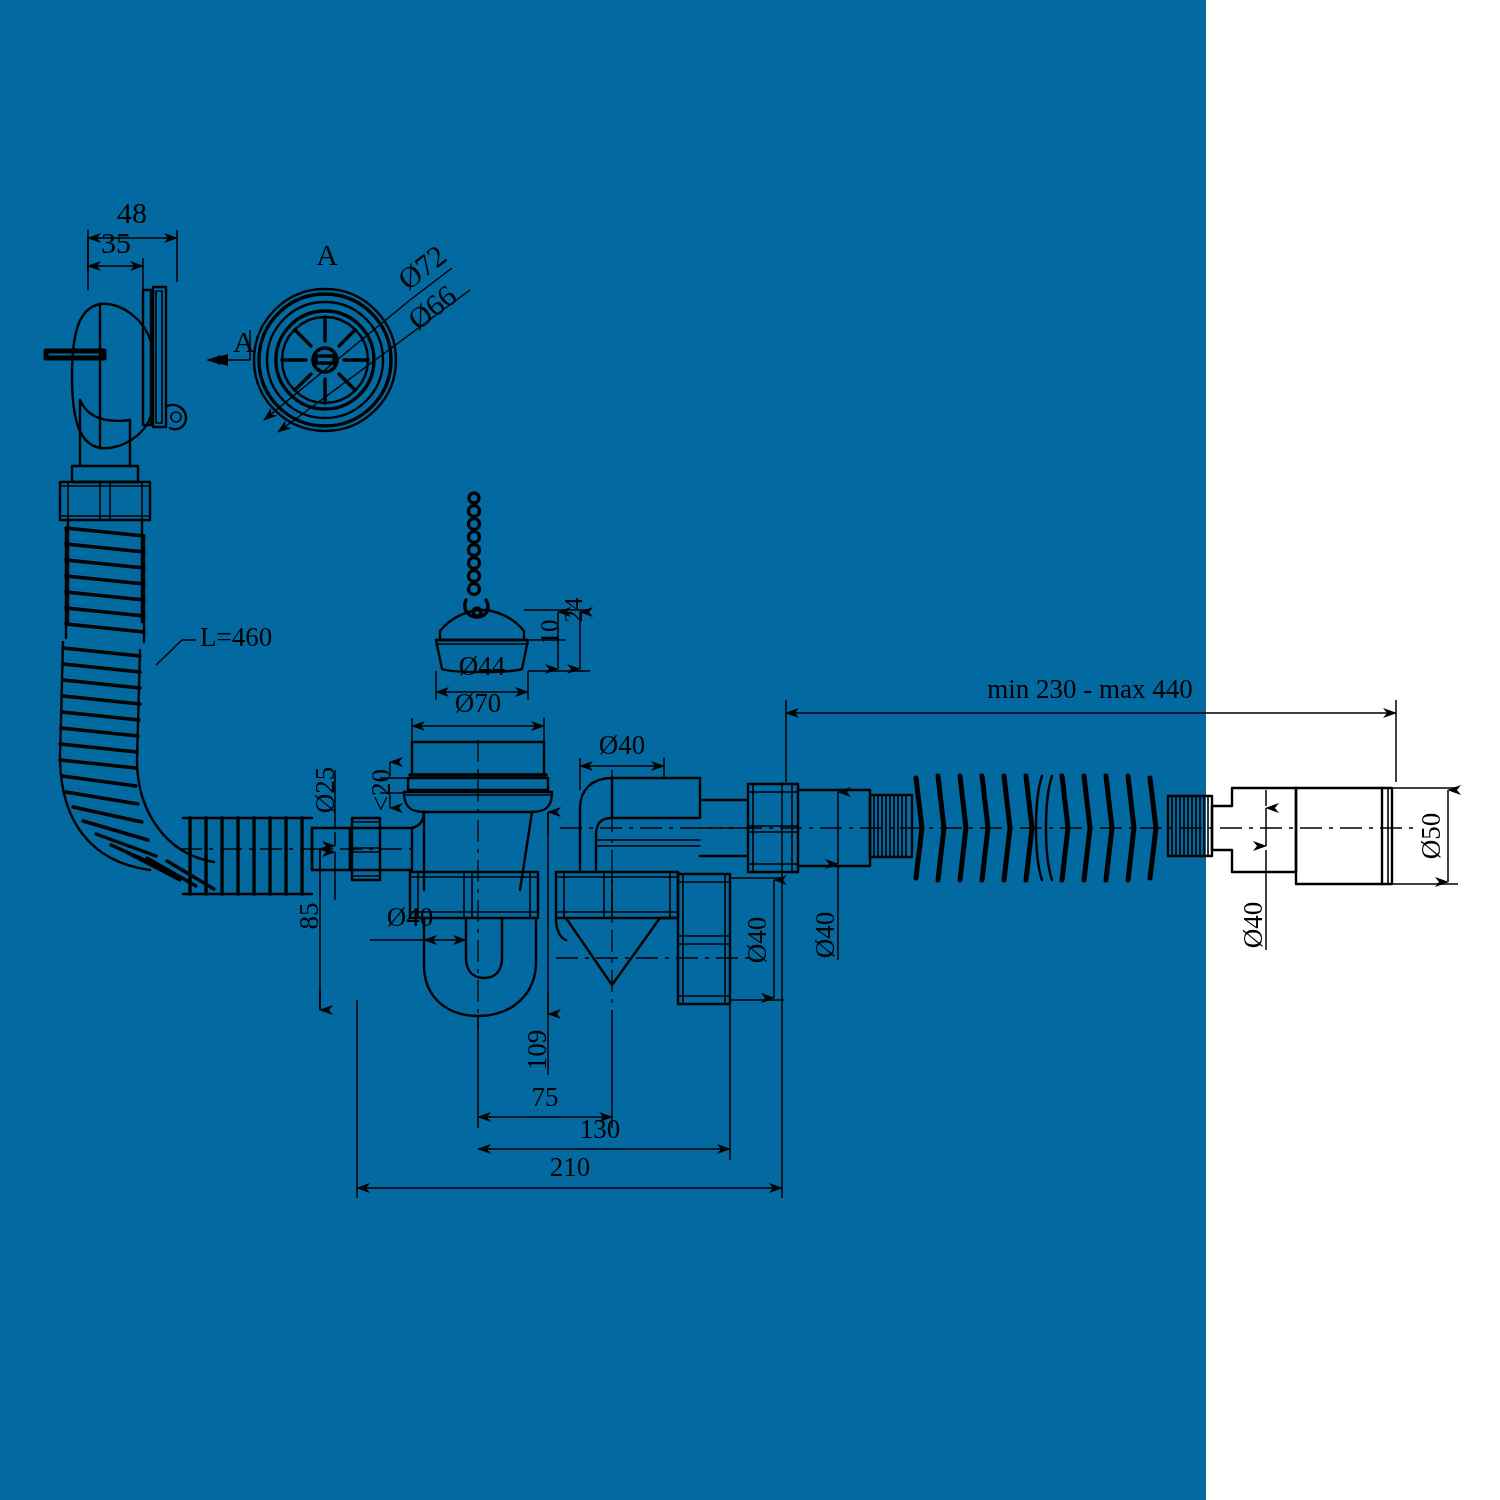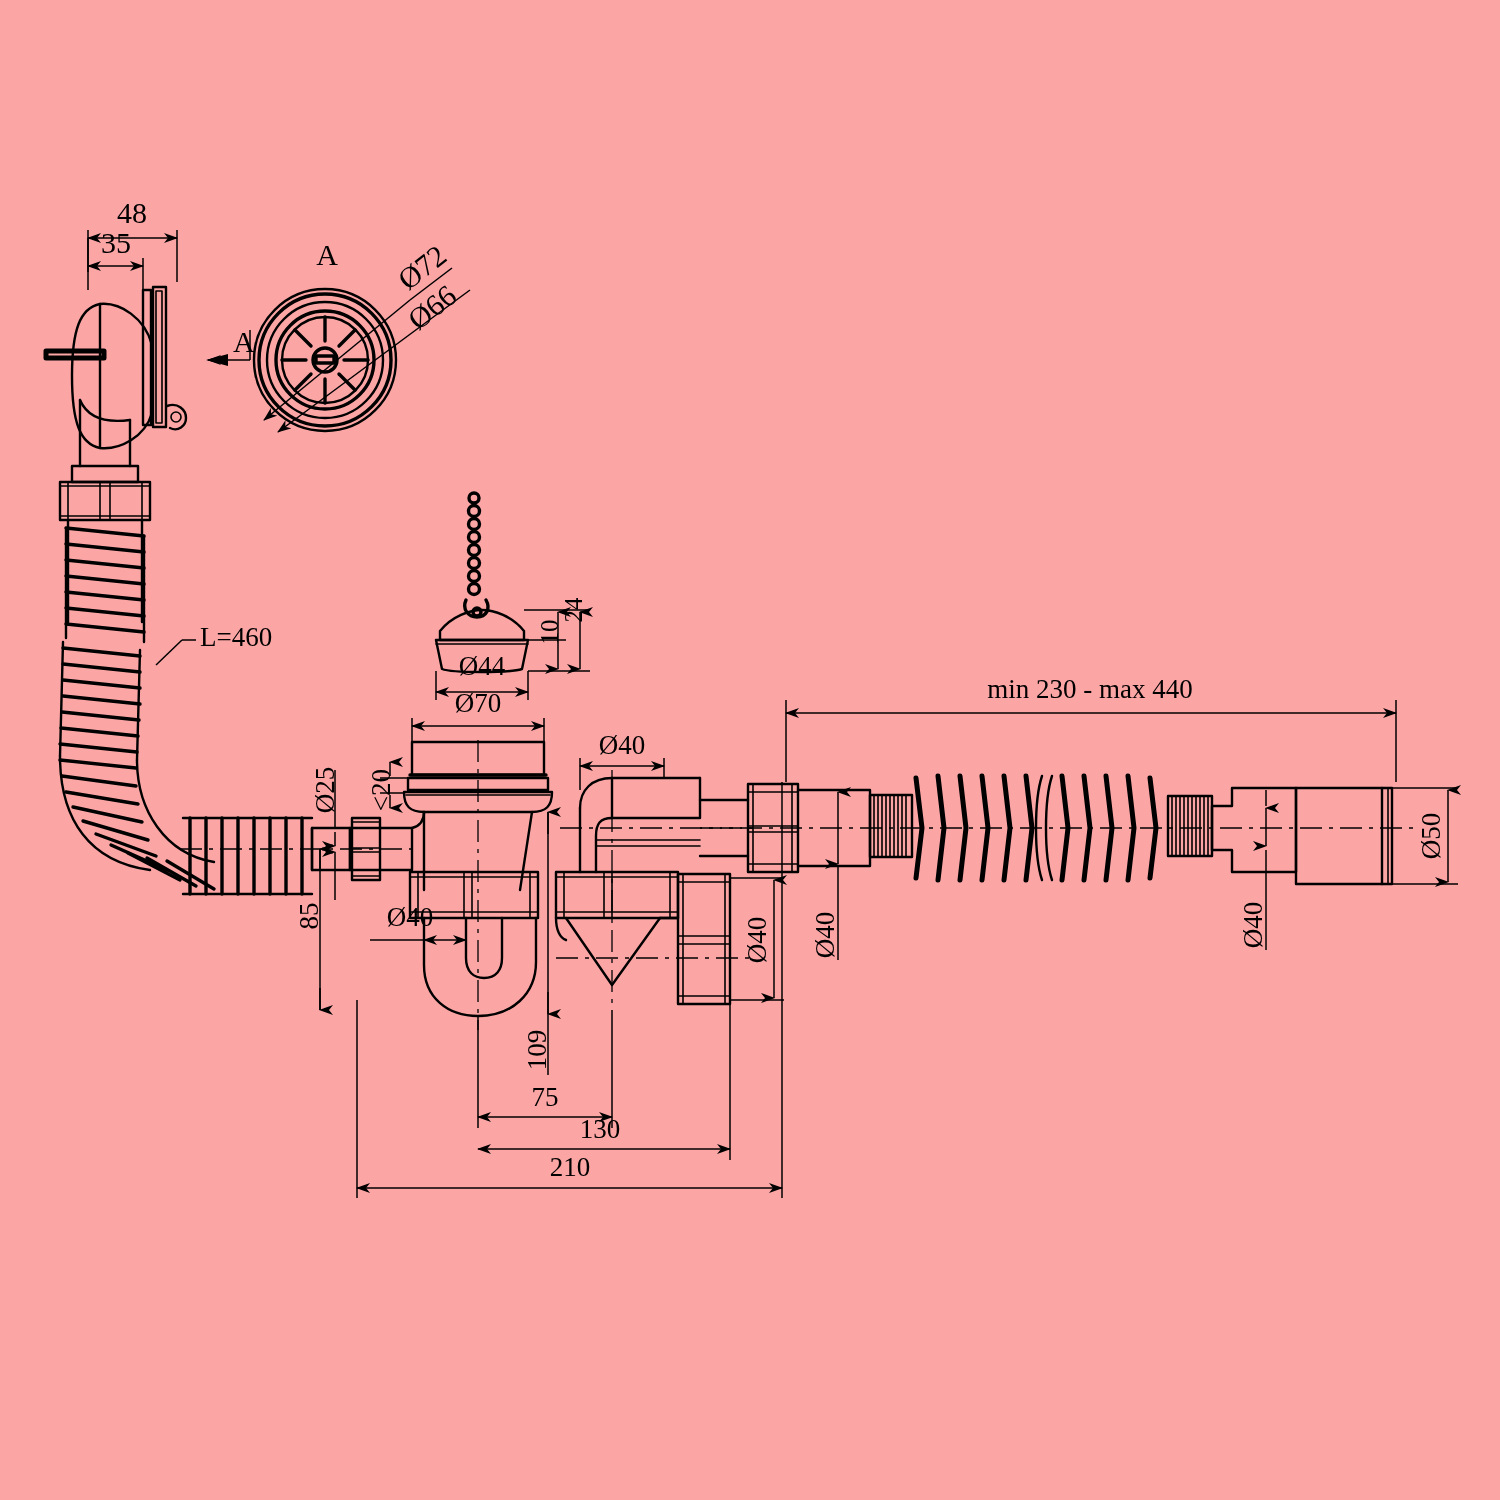--- a/index.html
+++ b/index.html
@@ -2,21 +2,21 @@
 <html><head>
 <meta charset="utf-8">
 <title>Technical Drawing</title>
 <style>
   html,body{margin:0;padding:0;background:#ffffff;}
   body{
     width:1500px;height:1500px;overflow:hidden;
     font-family:"Liberation Serif","DejaVu Serif",serif;
     background:#ffffff;
   }
-  #sheet{position:relative;width:1500px;height:1500px;background:#fca5a5;}
+  #sheet{position:relative;width:1206px;height:1500px;background:#0369a1;}
   svg#drawing{position:absolute;left:0;top:0;width:1500px;height:1500px;display:block;}
   .ln{stroke:#000;fill:none;stroke-linecap:round;stroke-linejoin:round;}
   .thin{stroke-width:1.6;}
   .med{stroke-width:2.4;}
   .thick{stroke-width:3.4;}
   .heavy{stroke-width:5;}
   .dim{stroke:#000;stroke-width:1.5;fill:none;}
   .ctr{stroke:#000;stroke-width:1.3;fill:none;stroke-dasharray:22 7 4 7;}
   .txt{font-family:"Liberation Serif","DejaVu Serif",serif;fill:#000;font-size:27px;}
   .txt-lg{font-size:30px;}

